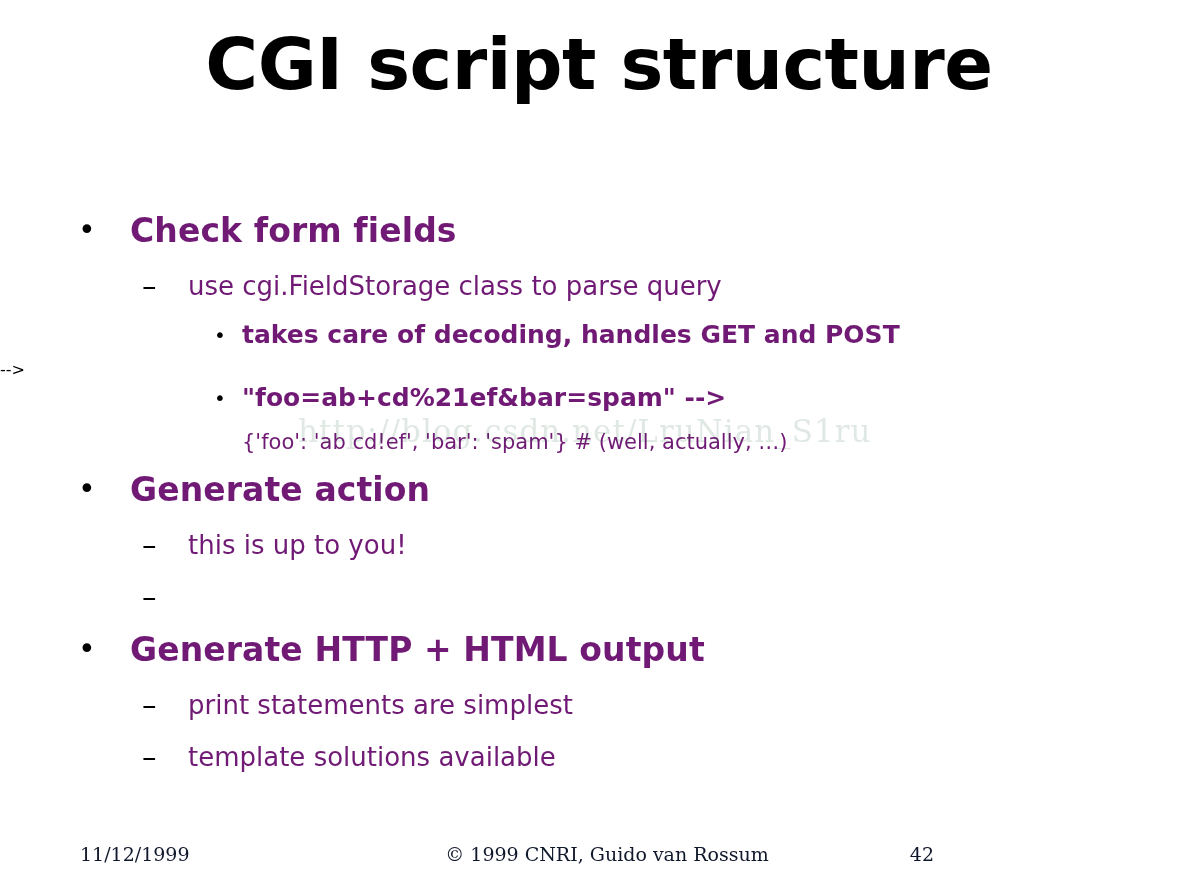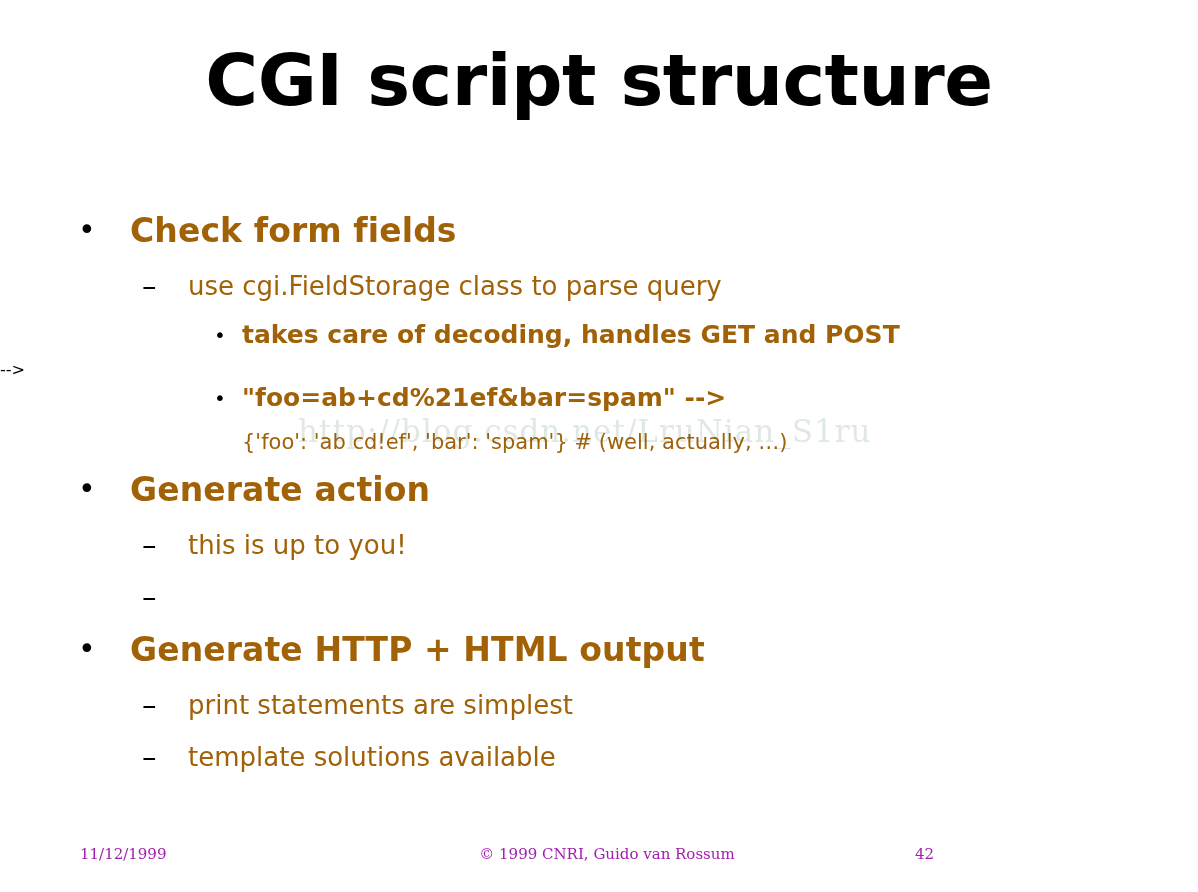--- a/index.html
+++ b/index.html
@@ -20,21 +20,21 @@
   
   .slide {
     position: absolute;
     inset: 0;
     background: #ffffff;
   }
 
   
   .slide-title {
     position: absolute;
-    top: 44px;
+    top: 28px;
     left: 0;
     width: 1198px;
     text-align: center;
     font-family: "DejaVu Sans", sans-serif;
     font-weight: bold;
     font-size: 72px;
     line-height: 1.0;
     letter-spacing: -0.5px;
     color: #000000;
     white-space: nowrap;
@@ -58,21 +58,21 @@
   .bullet-marker {
     position: absolute;
     display: inline-block;
     text-align: left;
     color: #000000;
   }
 
   .bullet-text {
     display: inline-block;
     white-space: nowrap;
-    color: #a16207;
+    color: #701a75;
   }
 
   
   .lvl1 {
     height: 56px;
   }
   .lvl1 .bullet-marker {
     left: 78px;
     top: 2px;
     font-size: 30px;
@@ -148,23 +148,23 @@
   }
 
   
   .footer {
     position: absolute;
     left: 0;
     top: 840px;
     width: 1012px;
     height: 34px;
     font-family: "DejaVu Serif", serif;
-    font-size: 15px;
+    font-size: 19px;
     line-height: 28px;
-    color: #a21caf;
+    color: #0f172a;
   }
   .footer-date {
     position: absolute;
     left: 80px;
     top: 0;
     white-space: nowrap;
   }
   .footer-copyright {
     position: absolute;
     left: 8px;

